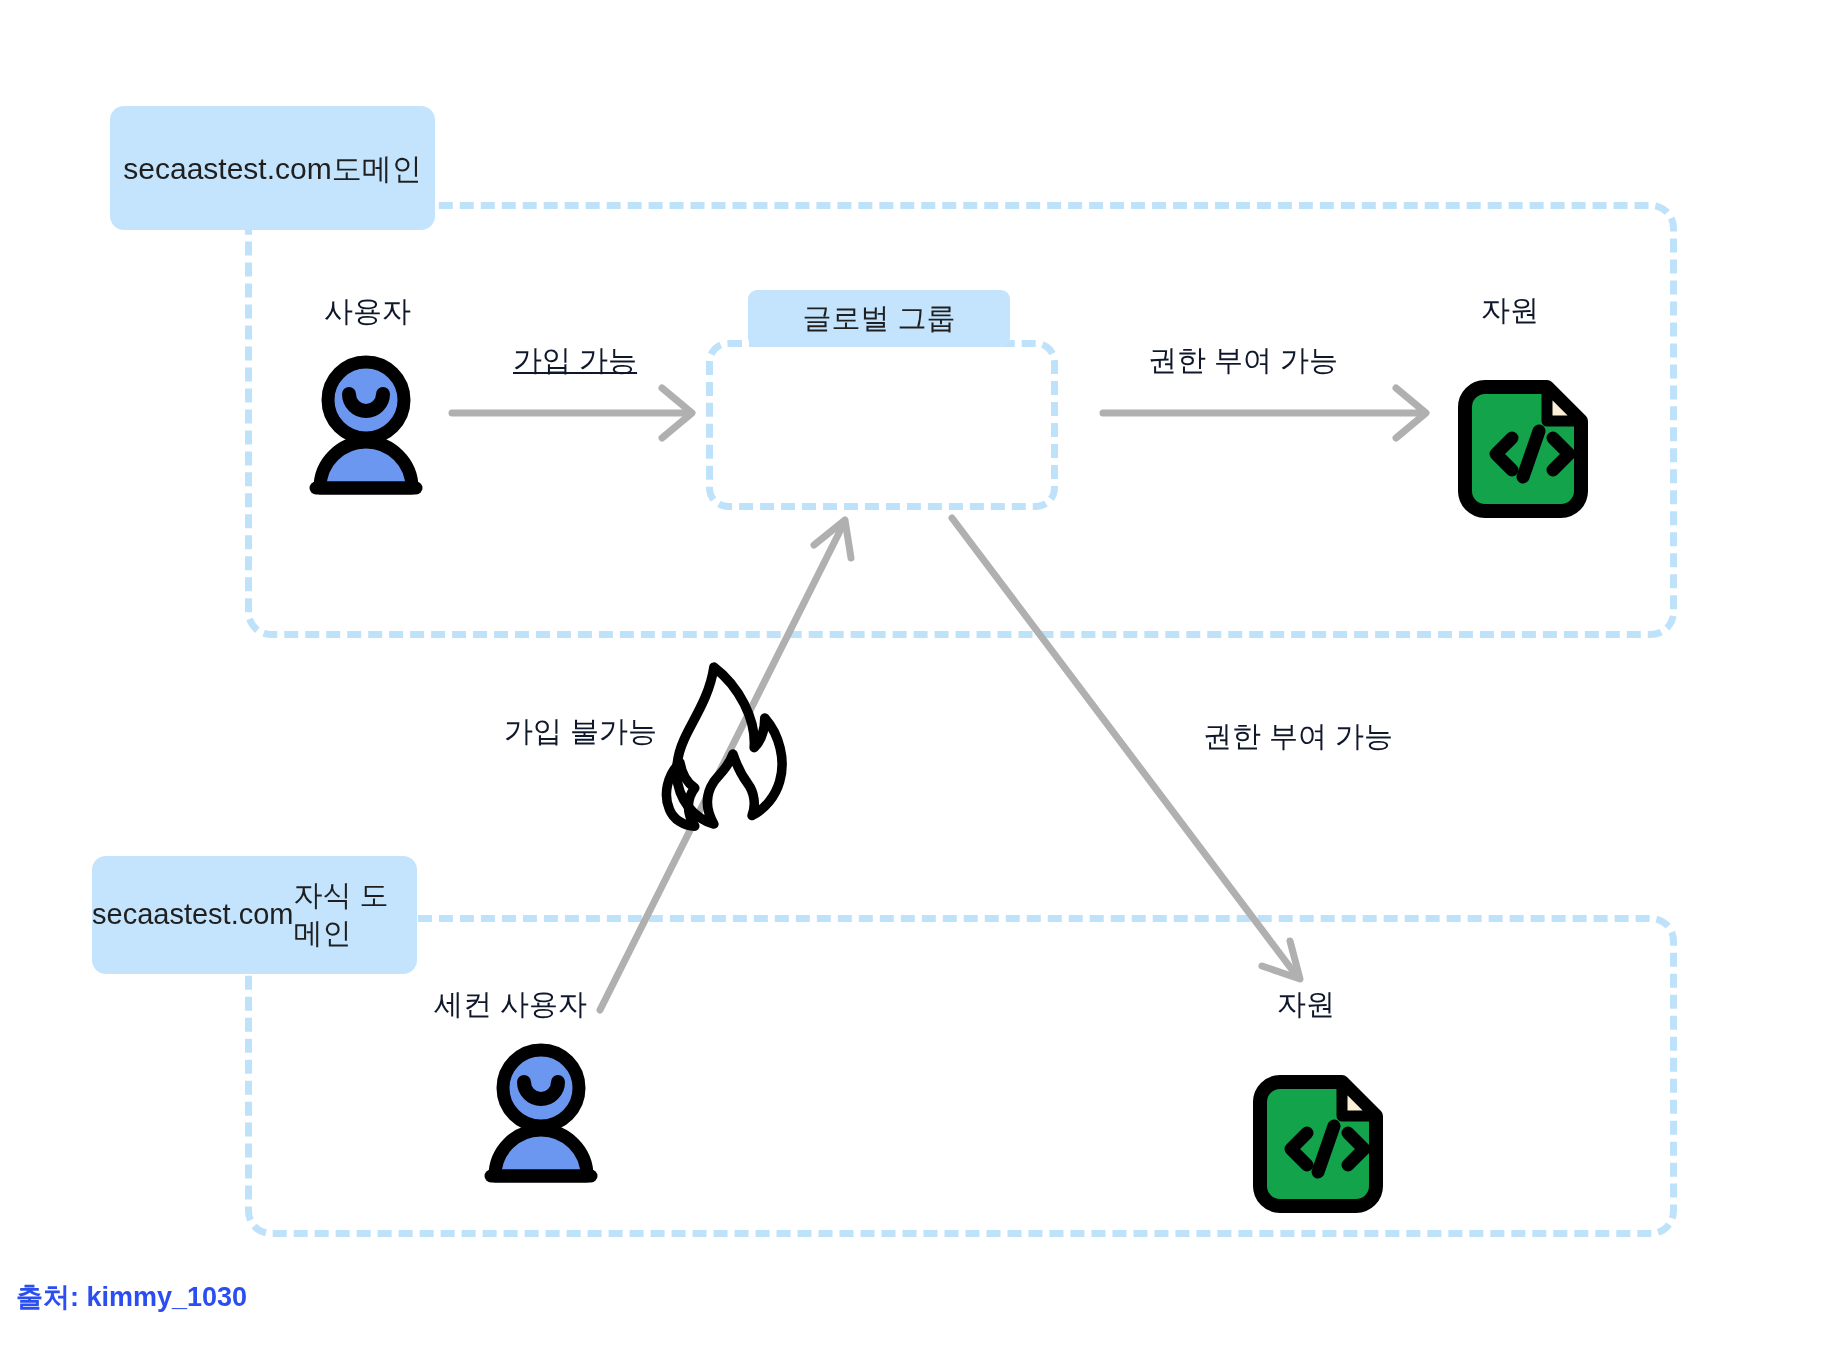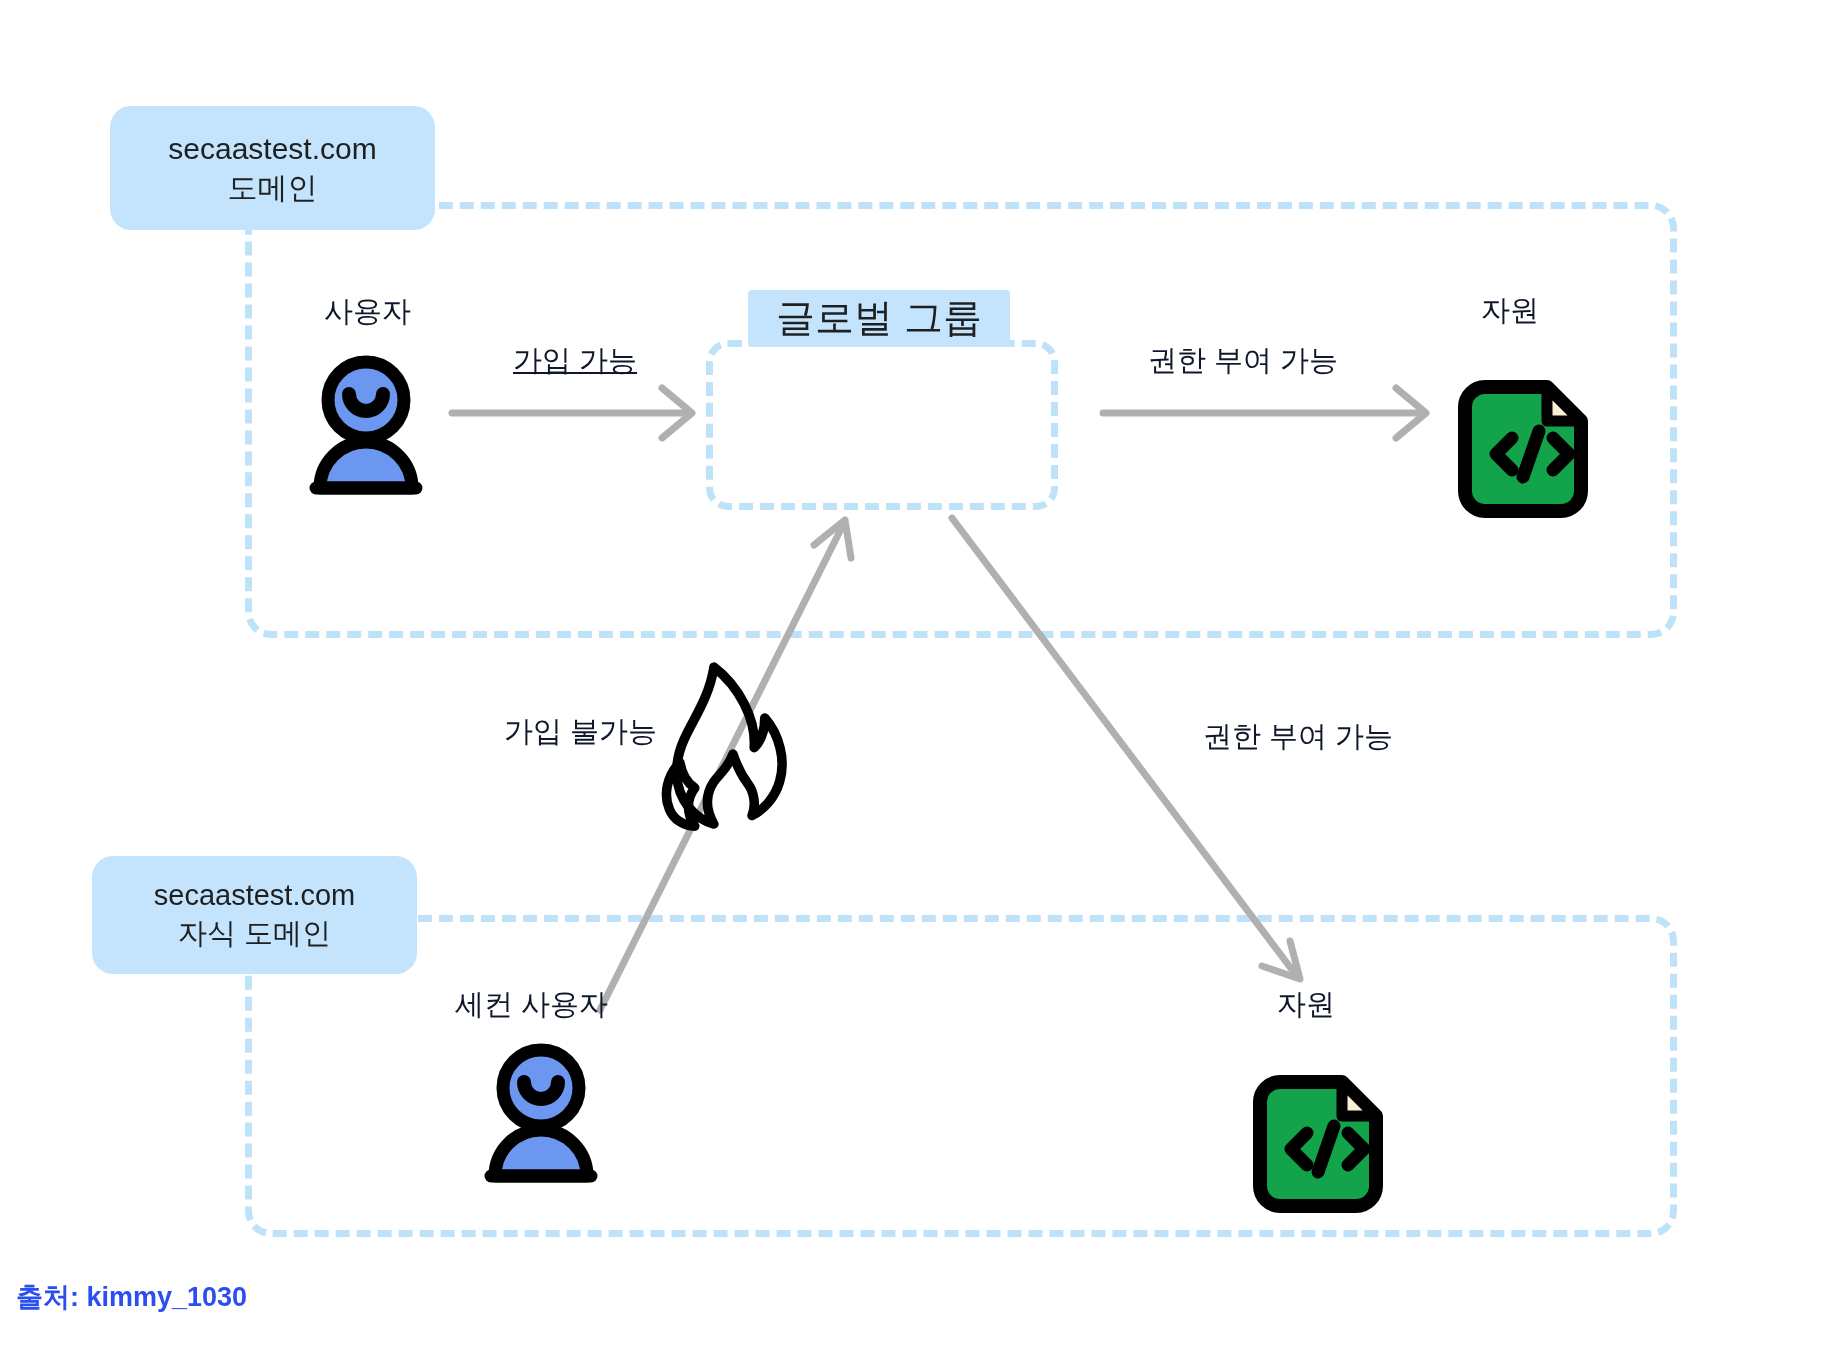--- a/index.html
+++ b/index.html
@@ -21,34 +21,34 @@
     border-radius:26px;
     box-sizing:border-box;
   }
   #domain-top{left:245px;top:202px;width:1432px;height:436px;}
   #domain-bottom{left:245px;top:915px;width:1432px;height:322px;}
 
   
   .chip{
     position:absolute;
     background:#c3e4fc;
-    border-radius:21px;
+    border-radius:14px;
     color:#1f1f1f;
     display:flex;
-    flex-direction:column;
+    flex-direction:row;
     align-items:center;
     justify-content:center;
     line-height:1.30;
     z-index:6;
   }
   #chip-top{left:110px;top:106px;width:325px;height:124px;font-size:30px;}
   #chip-bottom{left:92px;top:856px;width:325px;height:118px;font-size:29px;}
   #chip-group{
     left:748px;top:290px;width:262px;height:57px;
-    font-size:39px;flex-direction:row;border-radius:4px;
+    font-size:29px;flex-direction:row;border-radius:9px;
   }
   .chip .line1{font-size:1em;}
   .chip .line2{font-size:1em;}
 
   
   #global-group-box{
     position:absolute;
     left:706px;top:340px;width:352px;height:170px;
     border:7px dashed #bfe2fb;
     border-radius:22px;
@@ -98,21 +98,21 @@
     <span class="line1">secaastest.com</span>
     <span class="line2">자식 도메인</span>
   </div>
 
   <div class="chip" id="chip-group">
     <span>글로벌 그룹</span>
   </div>
 
   <div class="flabel" style="left:324px;top:292px;">사용자</div>
   <div class="flabel" style="left:1481px;top:291px;">자원</div>
-  <div class="flabel" style="left:434px;top:985px;margin-left:21px;">세컨 사용자</div>
+  <div class="flabel" style="left:434px;top:985px;">세컨 사용자</div>
   <div class="flabel" style="left:1277px;top:985px;">자원</div>
 
   <div class="flabel" style="left:513px;top:341px;text-decoration:underline;">가입 가능</div>
   <div class="flabel" style="left:1148px;top:341px;">권한 부여 가능</div>
   <div class="flabel" style="left:504px;top:712px;">가입 불가능</div>
   <div class="flabel" style="left:1203px;top:717px;">권한 부여 가능</div>
 
   <svg class="overlay top" viewBox="0 0 1830 1348">
     <g stroke="#b0b0b0" stroke-width="7" fill="none" stroke-linecap="round" stroke-linejoin="round">
 

